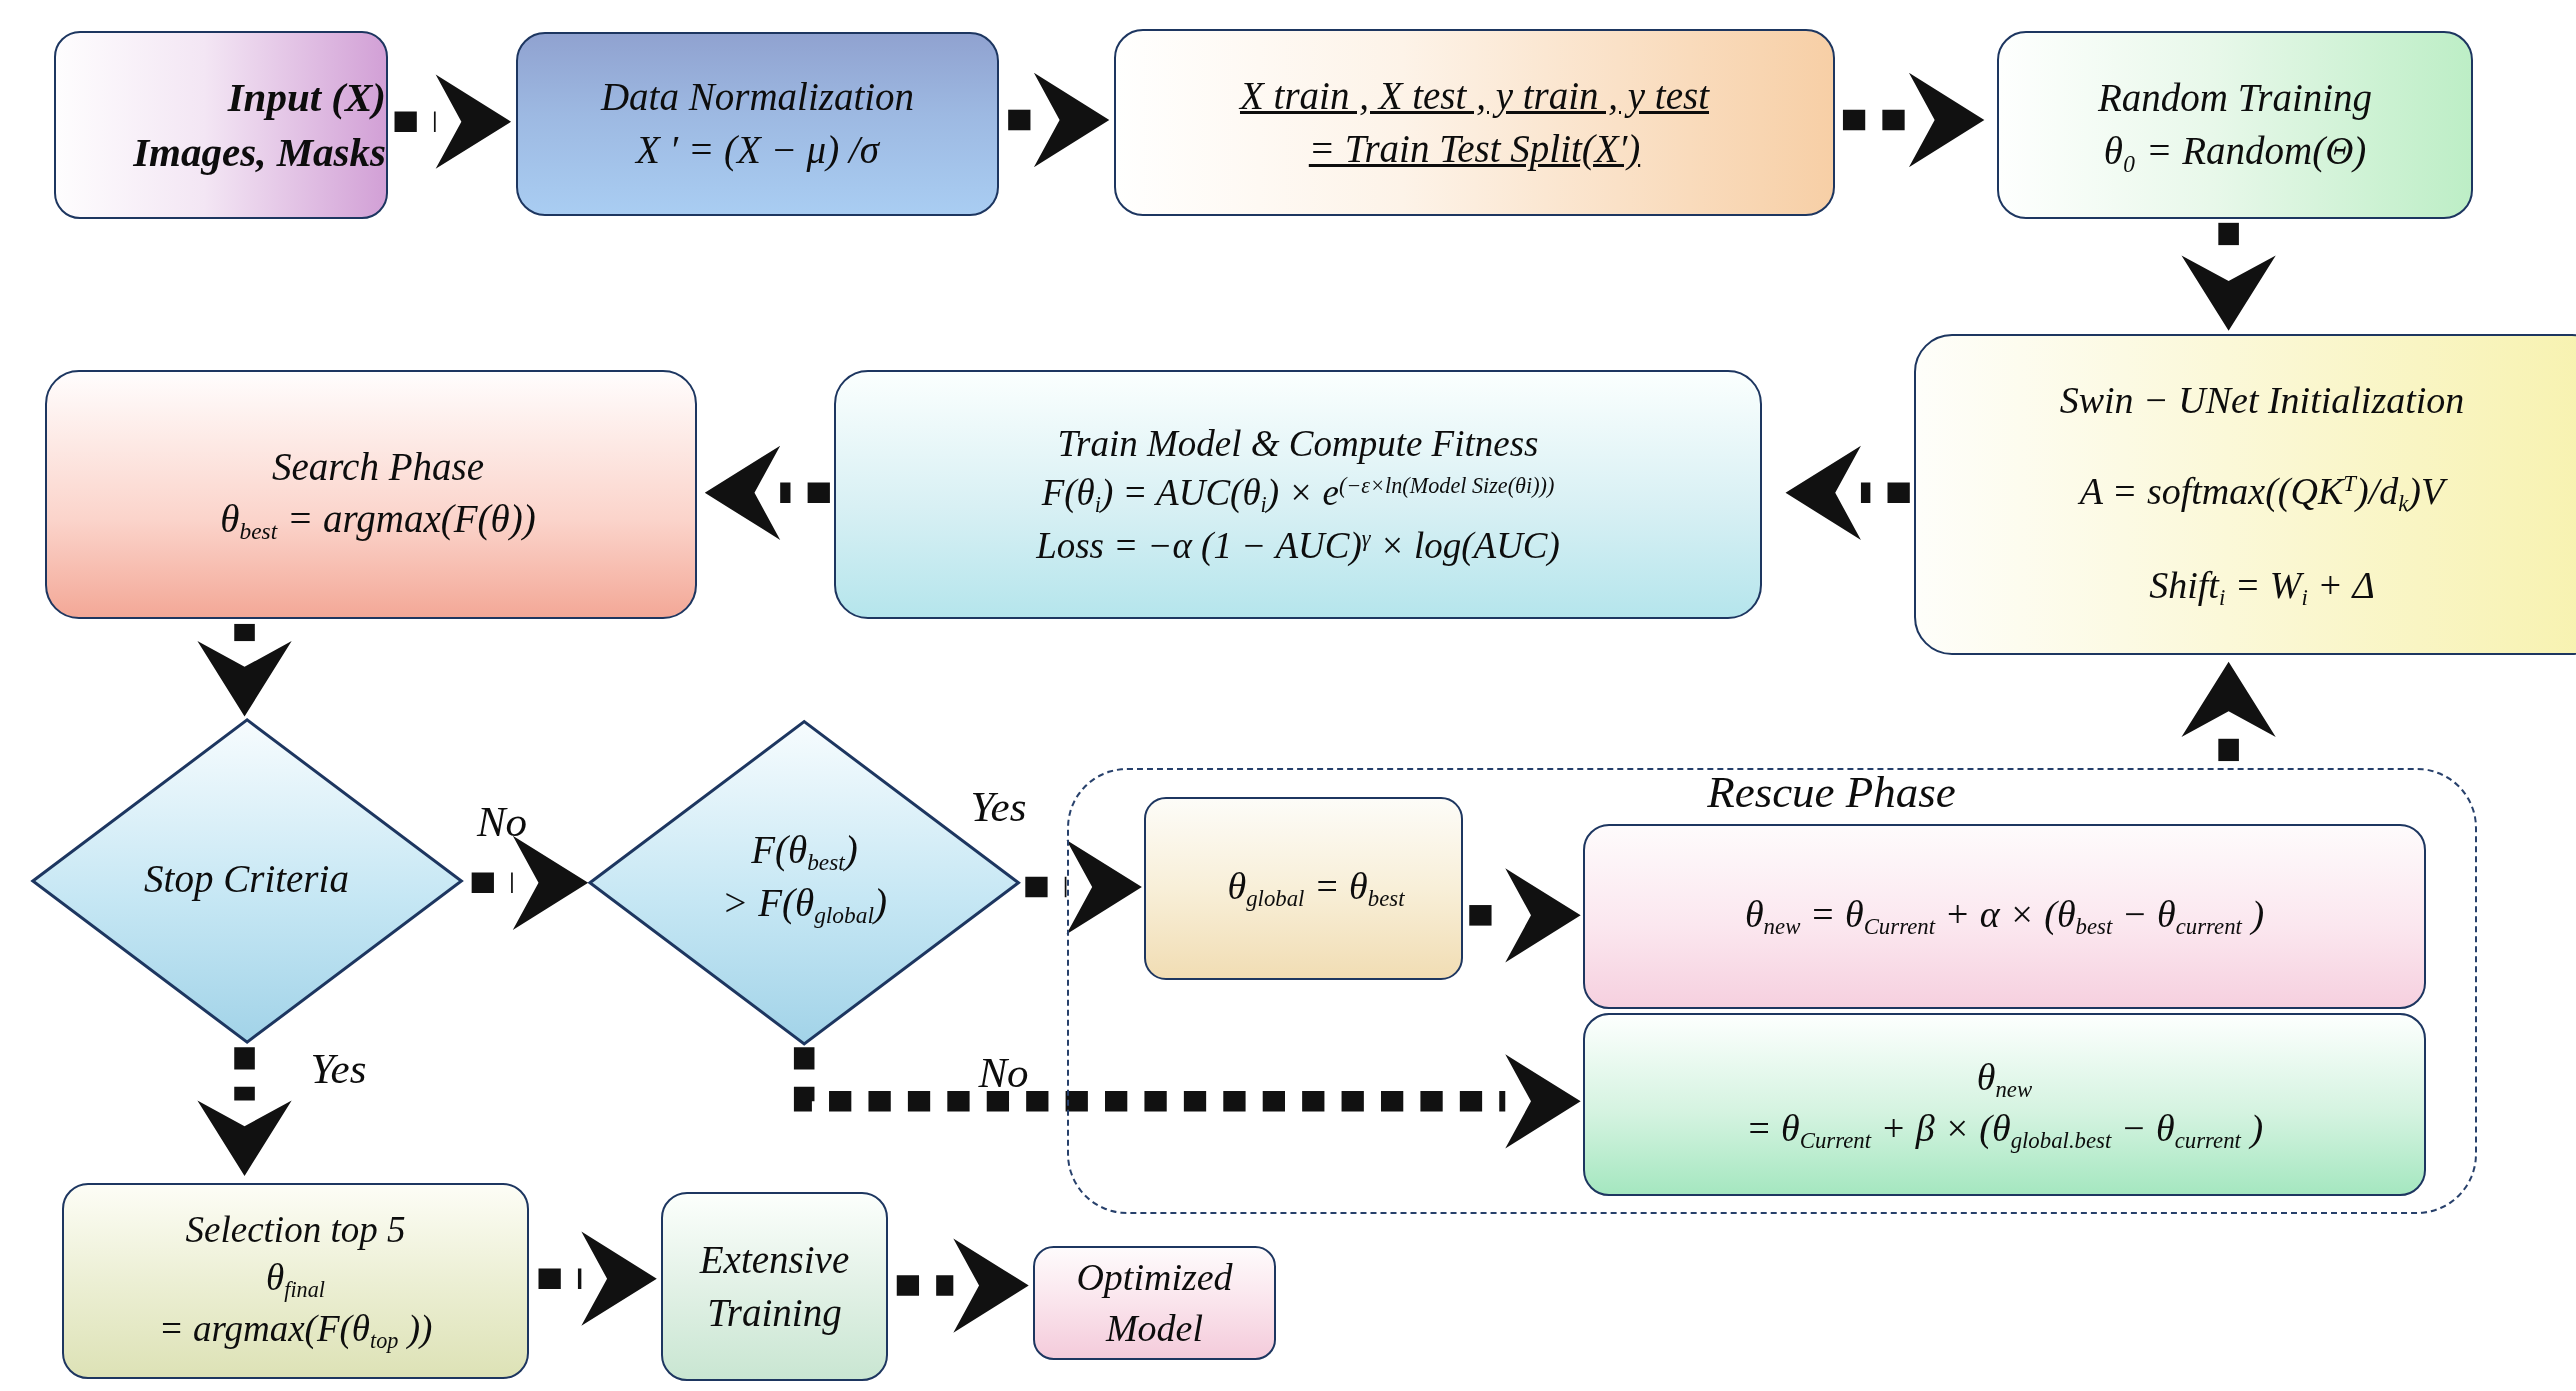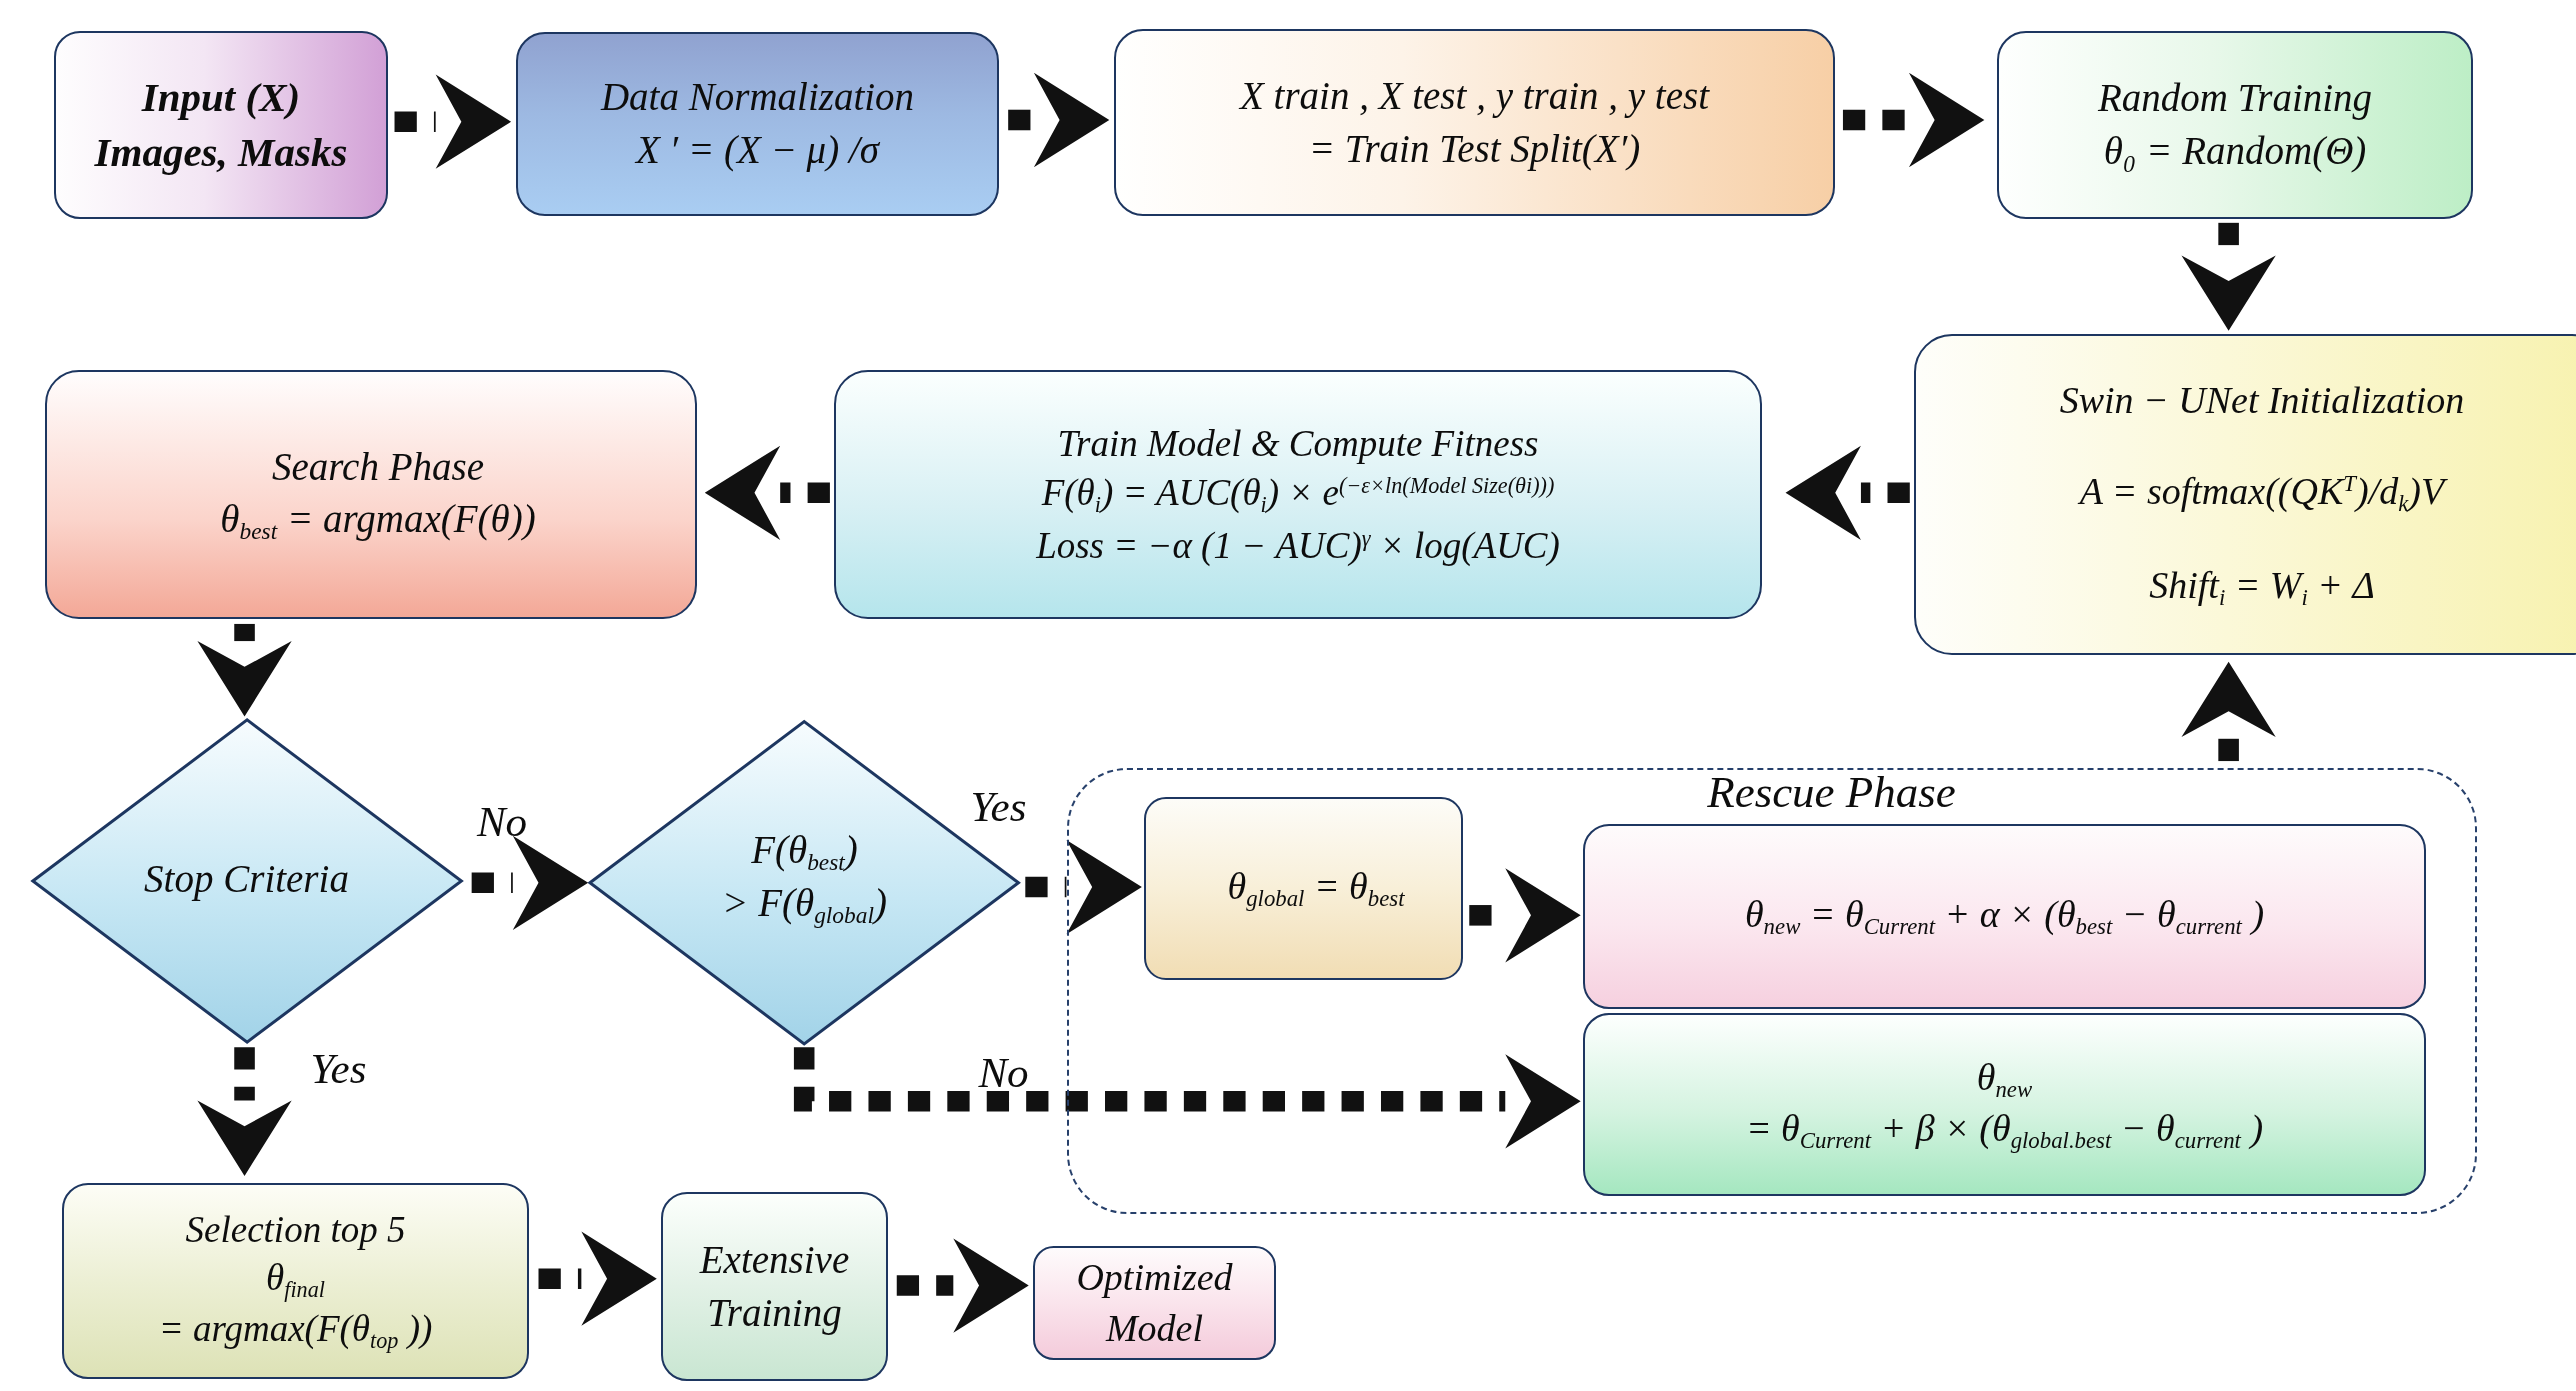--- a/index.html
+++ b/index.html
@@ -20,27 +20,27 @@
     align-items:center;justify-content:center;
     text-align:center;
     line-height:1.35;
   }
   .sub{font-size:0.60em;vertical-align:-0.32em;}
   .sup{font-size:0.60em;vertical-align:0.55em;}
   .lbl{position:absolute;font-size:43px;text-align:center;}
   
   #n-input{left:54px;top:31px;width:334px;height:188px;border-radius:26px;
     background:linear-gradient(90deg,#fefdfe 0%,#f3e6f4 45%,#d2a0d6 100%);
-    font-size:41px;font-weight:bold;}
+    font-size:41px;font-weight:bold;align-items:flex-end;}
   #n-datanorm{left:516px;top:32px;width:483px;height:184px;border-radius:29px;
     background:linear-gradient(180deg,#90a2d0 0%,#9db9e2 45%,#a9cdf2 100%);
     font-size:39px;}
   #n-split{left:1114px;top:29px;width:721px;height:187px;border-radius:29px;
     background:linear-gradient(90deg,#fffffe 0%,#fdf3e8 40%,#f7cfa6 100%);
-    font-size:39px;}
+    font-size:39px;text-decoration:underline;}
   #n-random{left:1997px;top:31px;width:476px;height:188px;border-radius:29px;
     background:linear-gradient(90deg,#fefffe 0%,#e8f8ea 45%,#bdeec6 100%);
     font-size:39px;}
   #n-swin{left:1914px;top:334px;width:696px;height:321px;border-radius:38px;
     background:linear-gradient(90deg,#fefefa 0%,#fbf8d8 45%,#f7f2ae 100%);
     font-size:38px;gap:40px;}
   #n-train{left:834px;top:370px;width:928px;height:249px;border-radius:34px;
     background:linear-gradient(180deg,#fbfffe 0%,#d8f0f4 55%,#b5e5ec 100%);
     font-size:37px;}
   #n-search{left:45px;top:370px;width:652px;height:249px;border-radius:34px;

